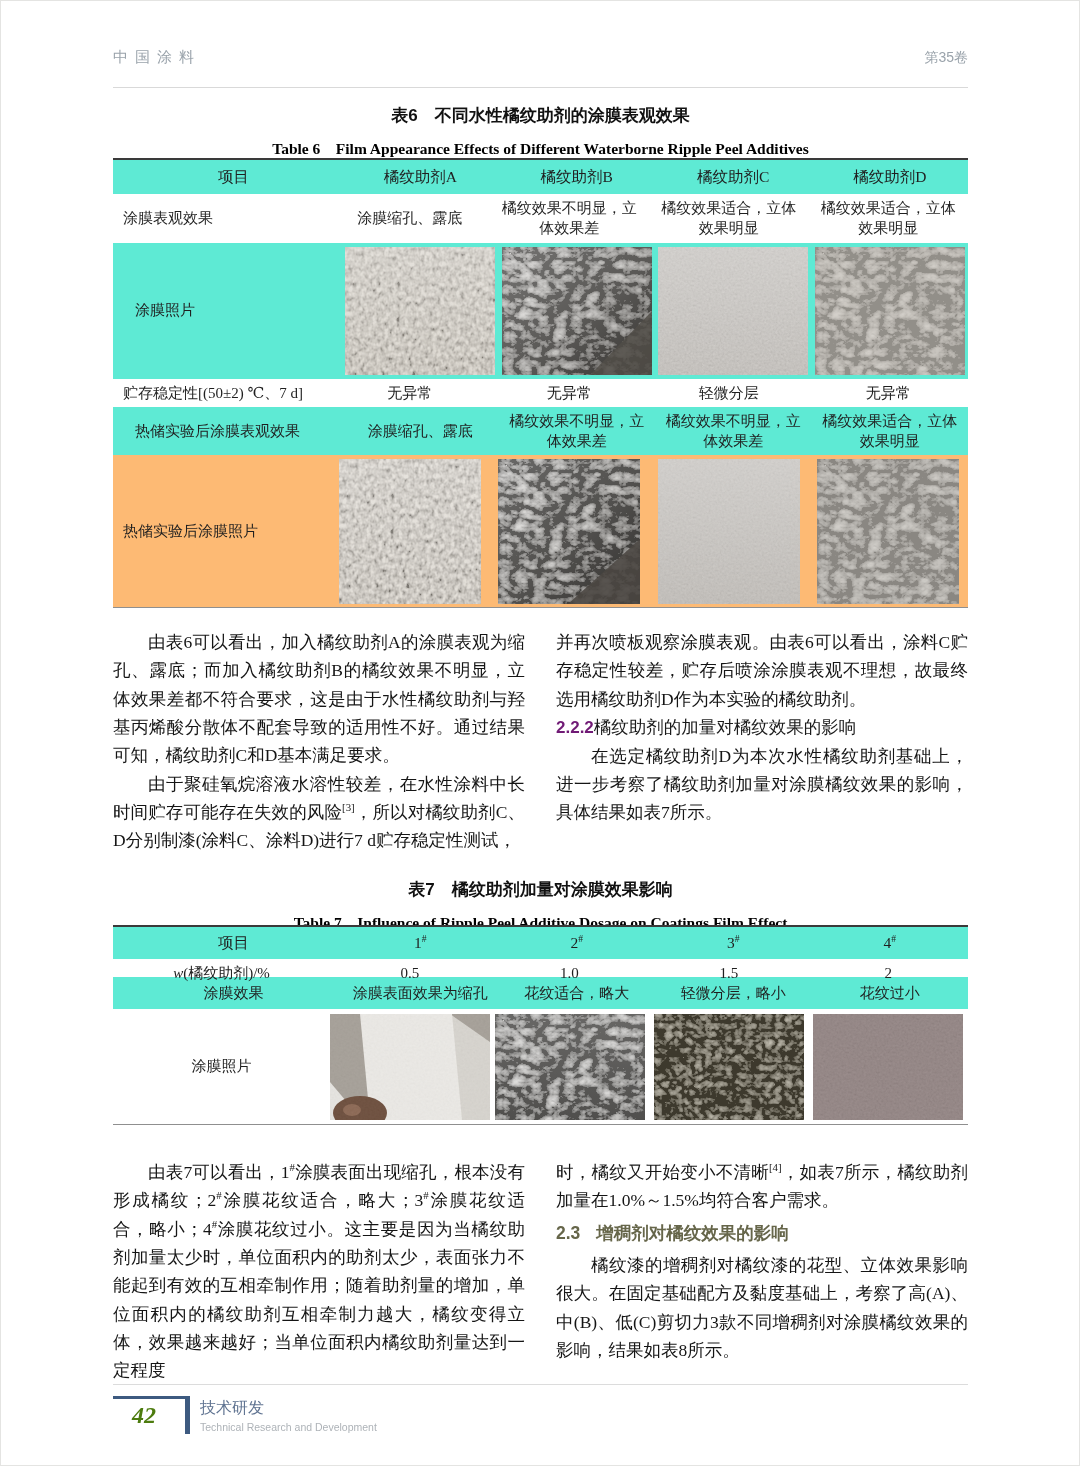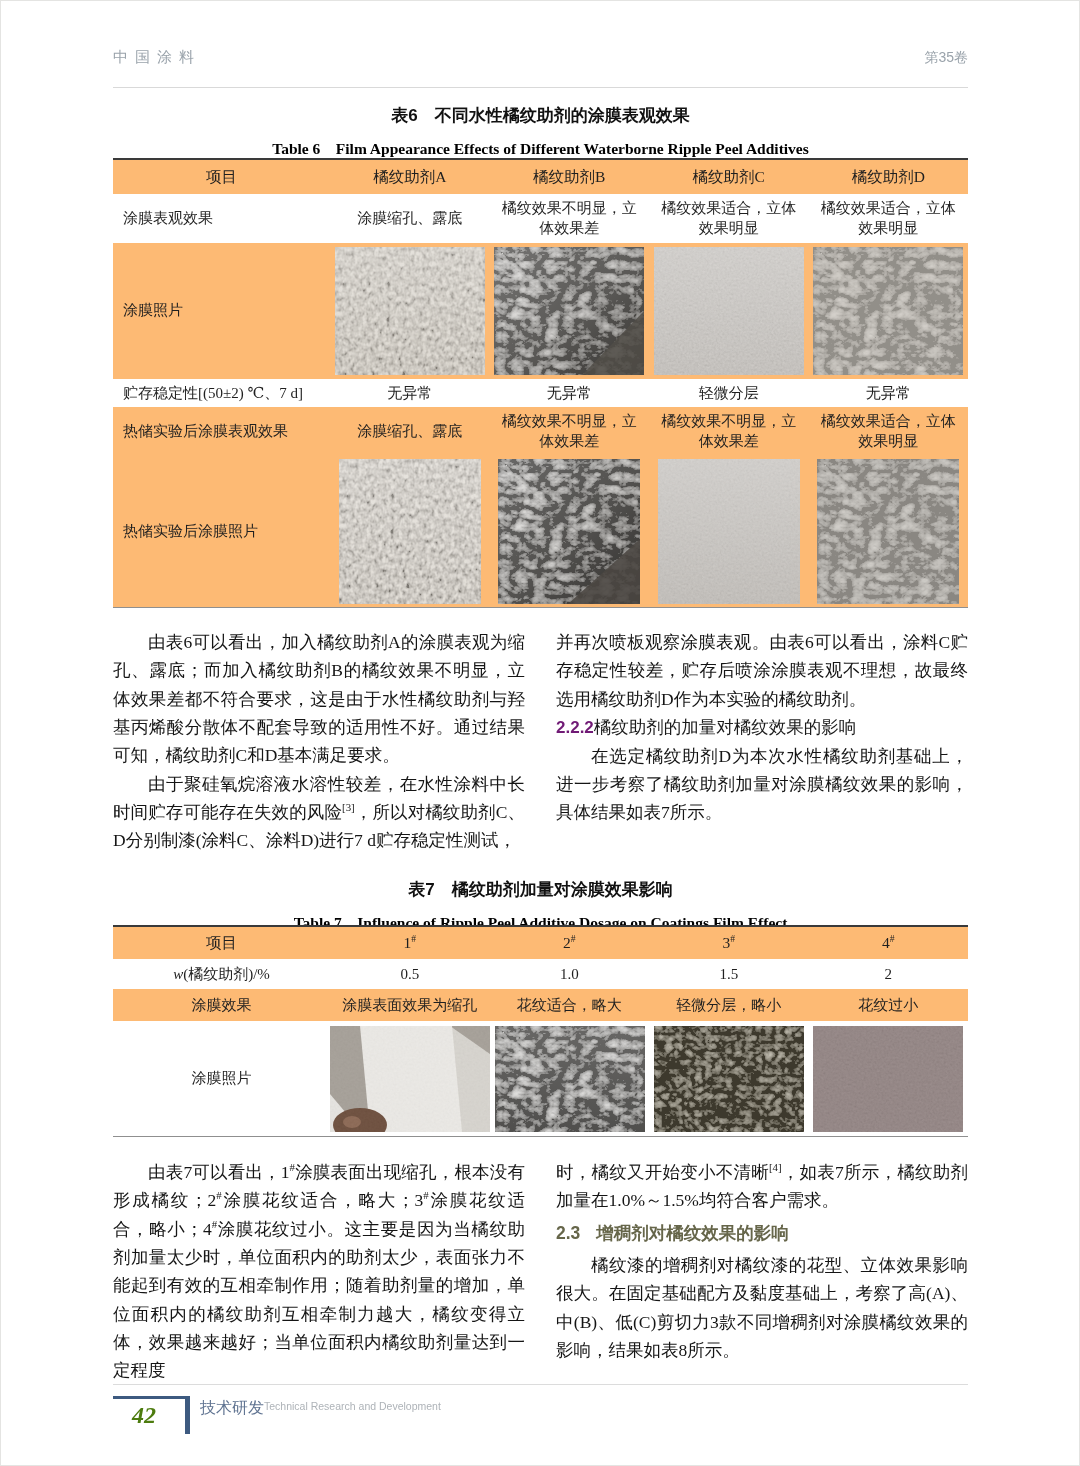--- a/index.html
+++ b/index.html
@@ -22,36 +22,36 @@
 
   
   .tbl-title-cn { text-align:center; font-family:"Liberation Sans","DejaVu Sans",sans-serif;
     font-weight:bold; font-size:17px; color:#111; }
   .tbl-title-en { text-align:center; font-family:"Liberation Serif","DejaVu Serif",serif;
     font-weight:bold; font-size:15.5px; color:#000000; margin-top:12px; }
 
   
   .jtable { width:855px; border-top:2px solid #3a3a3a; border-bottom:1px solid #8f8f8f; }
   .t-row { display:grid; grid-template-columns:217px 1fr 1fr 1fr 1fr; align-items:center; }
-  .band  { background:#fdba74; }
+  .band  { background:#5eead4;padding-left:12px; }
   .t-cell { font-size:15px; color:#1f1f1f; text-align:center; padding:4px 6px; line-height:1.35; }
   .t-label { text-align:left; padding-left:10px; }
   .t-label-center { text-align:center; }
   .t-head .t-cell { font-size:15.5px; }
   .photo-cell { display:flex; justify-content:center; align-items:center; }
 
   .t6-head { height:34px; }
   .t6-appearance { min-height:46px; }
   .t6-photos { height:136px; }
   .t6-storage { height:28px; }
   .t6-heat { min-height:46px; }
   .t6-heatphotos { height:152px; background:#fdba74; }
 
   .t7-head { height:32px; }
-  .t7-dosage { height:30px; }
+  .t7-dosage { height:18px; }
   .t7-effect { min-height:32px; }
   .t7-photos { height:115px; background:#fff; }
 
   sup { font-size:0.62em; vertical-align:super; line-height:0; }
   i { font-style:italic; }
 
   
   svg.photo { display:block; }
   .ph-t6a { width:150px; height:128px; }
   .ph-t6b { width:142px; height:145px; }
@@ -69,21 +69,21 @@
   .h2-heading .h3-num { color:#66664a; margin-right:16px; font-size:17.5px; }
 
   
   .footer-rule { position:absolute; top:1384px; left:113px; width:855px; border-top:1px solid #dcdcdc; }
   .page-footer { position:absolute; top:1396px; left:113px; display:flex; align-items:flex-start; }
   .pf-num-wrap { display:flex; flex-direction:column; align-items:center; margin-right:0; }
   .pf-topline { width:72px; border-top:3px solid #3d5a80; margin-bottom:2px; }
   .pf-num { font-family:"Liberation Serif","DejaVu Serif",serif; font-style:italic; font-weight:bold;
     font-size:24px; color:#4d7c0f; line-height:1; padding:2px 10px 0 0; }
   .pf-bar { width:5px; height:38px; background:#3d5a80; margin:0 10px 0 0; }
-  .pf-text { display:flex; flex-direction:row; padding-top:2px; }
+  .pf-text { display:flex; flex-direction:column; padding-top:2px; }
   .pf-cn { font-family:"Liberation Sans","DejaVu Sans",sans-serif; font-size:16px; color:#5f7391; }
   .pf-en { font-family:"Liberation Sans","DejaVu Sans",sans-serif; font-size:10.5px; color:#aeb3b8; margin-top:2px; }
 
   
   .sec-t6-title { top:104px; }
   .sec-t6 { top:158px; }
   .sec-midtext { top:628px; }
   .sec-t7-title { top:878px; }
   .sec-t7 { top:925px; }
   .sec-bottomtext { top:1158px; }

